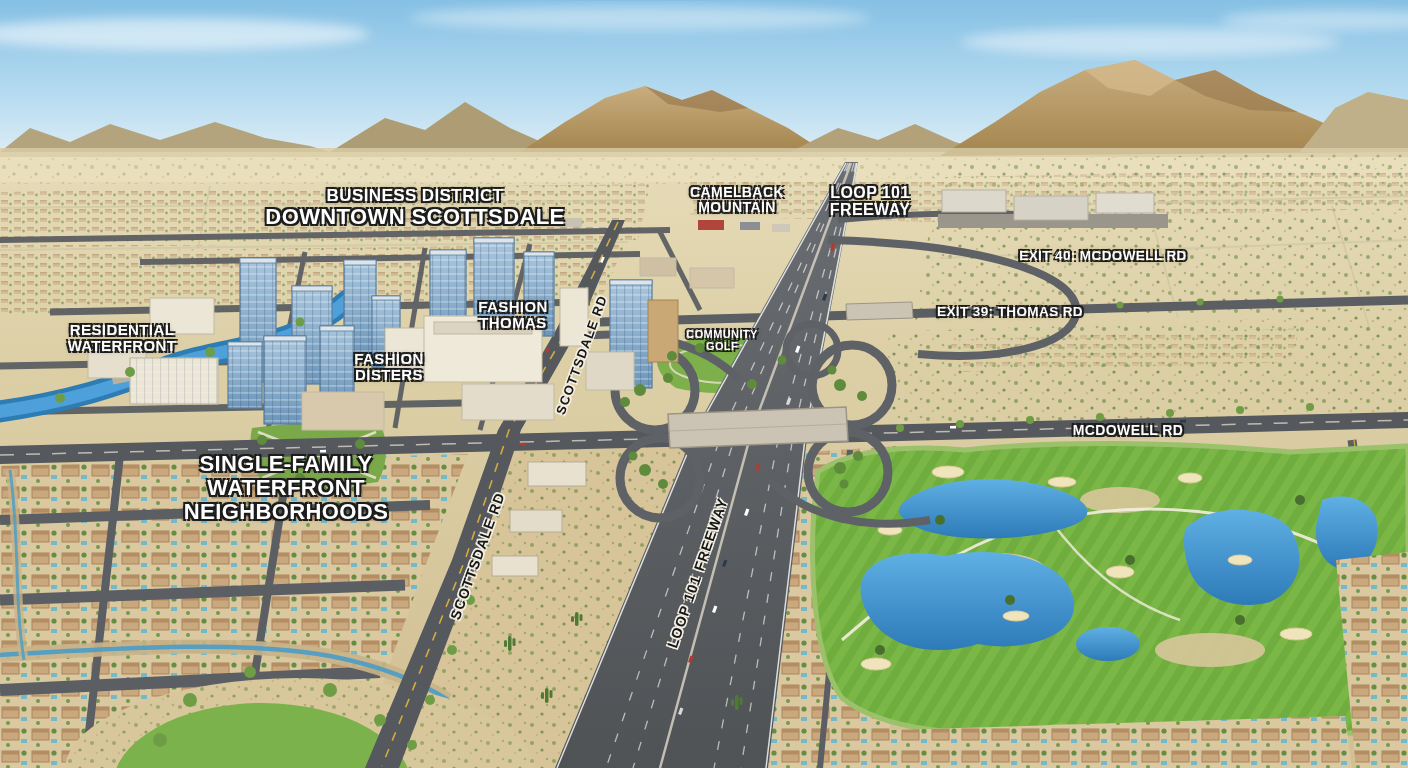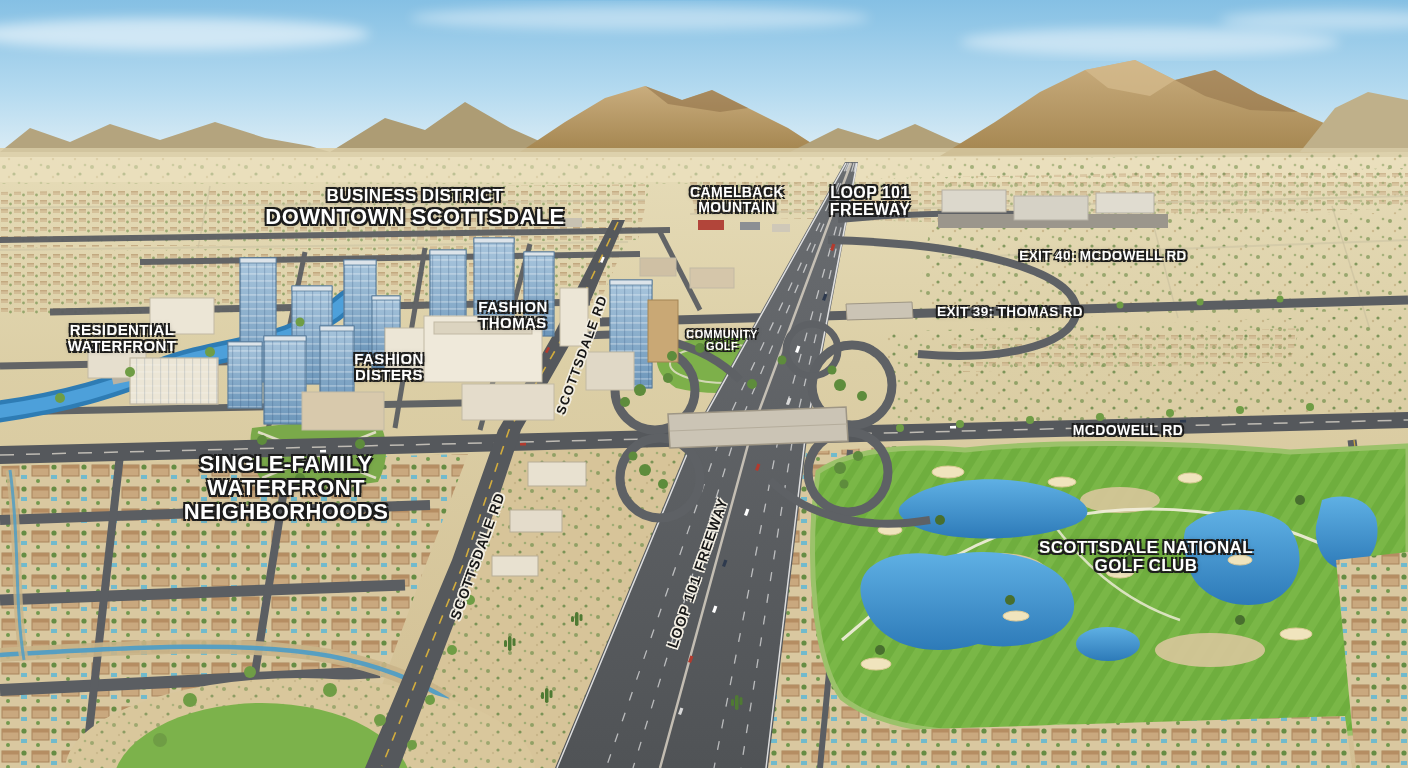--- a/index.html
+++ b/index.html
@@ -447,18 +447,14 @@
   <span>SINGLE-FAMILY</span>
   <span>WATERFRONT</span>
   <span>NEIGHBORHOODS</span>
 </div>
 <div class="lbl paint" style="left:478px;top:556px;font-size:14px;transform:translate(-50%,-50%) rotate(-70deg);">
   <span>SCOTTSDALE RD</span>
 </div>
 <div class="lbl paint" style="left:698px;top:573px;font-size:14px;transform:translate(-50%,-50%) rotate(-71deg);">
   <span>LOOP 101 FREEWAY</span>
 </div>
-<div class="lbl" style="left:1146px;top:557px;font-size:17px;">
-  <span>SCOTTSDALE NATIONAL</span>
-  <span>GOLF CLUB</span>
-</div>
 
 </div>
 
 </body></html>

